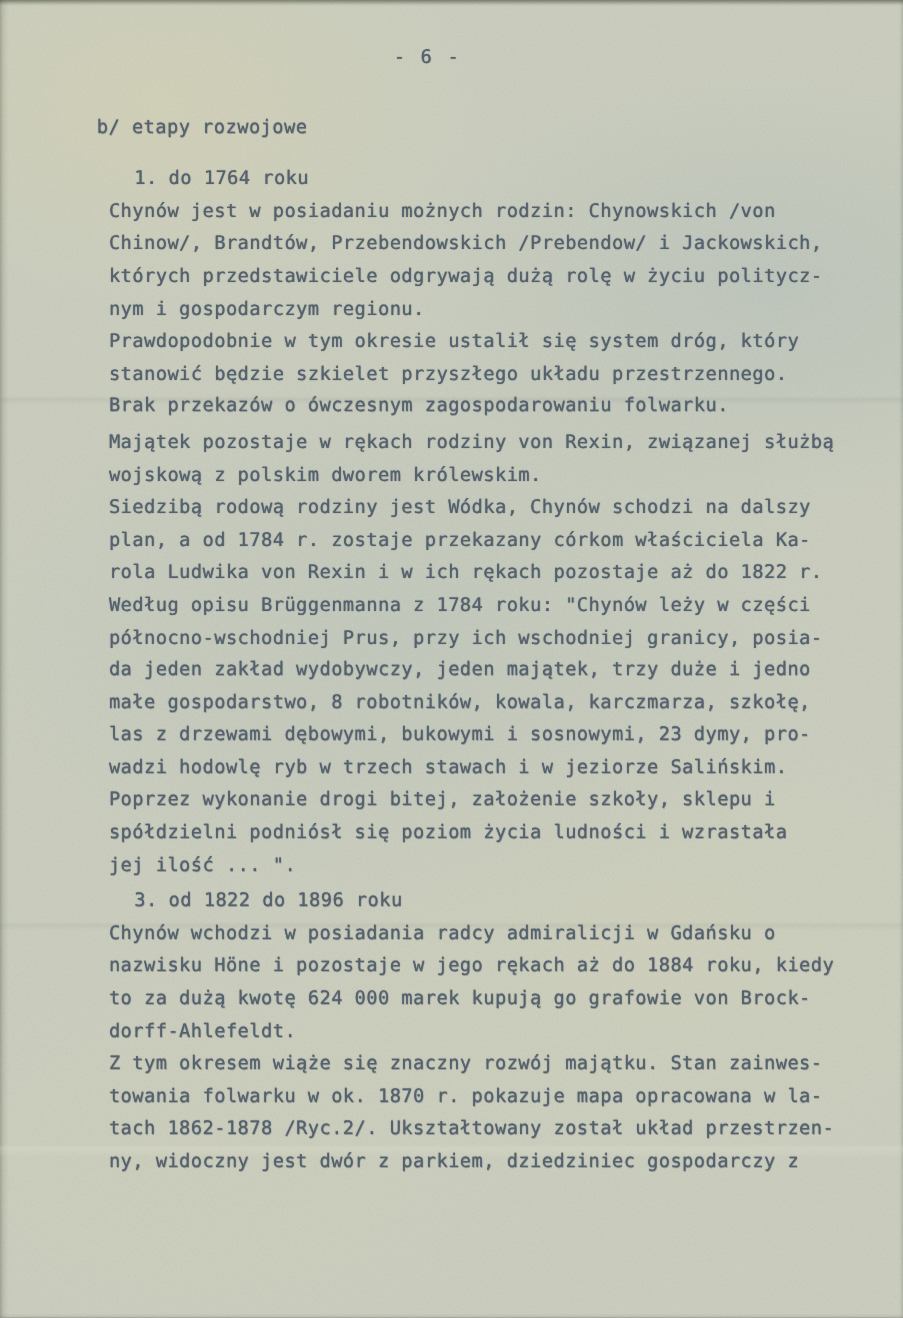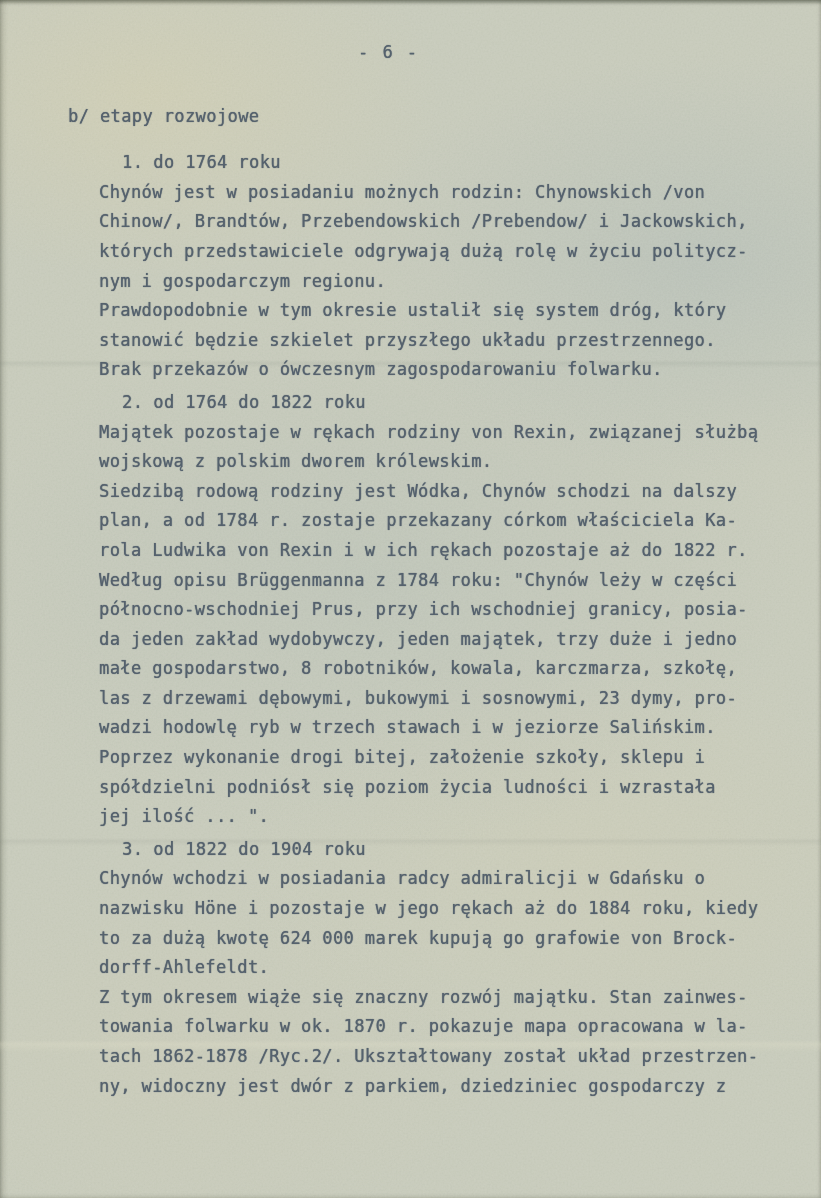--- a/index.html
+++ b/index.html
@@ -56,21 +56,21 @@
   }
   .pagenum {
     position: relative;
     margin: 38px 0 0 0;
     text-align: center;
     transform: translateX(-22px);
     letter-spacing: 2px;
   }
   .heading {
     position: relative;
-    margin: 34px 0 0 68px;
+    margin: 34px 0 0 88px;
   }
   .sections {
     position: relative;
     margin: 17px 0 0 0;
   }
   section.stage { margin: 0; }
   section.stage + section.stage { margin-top: 3px; }
   .sec-title {
     margin-left: 122px;
     white-space: pre;
@@ -107,39 +107,38 @@
       <div class="sec-body ink">Chynów jest w posiadaniu możnych rodzin: Chynowskich /von
 Chinow/, Brandtów, Przebendowskich /Prebendow/ i Jackowskich,
 których przedstawiciele odgrywają dużą rolę w życiu politycz-
 nym i gospodarczym regionu.
 Prawdopodobnie w tym okresie ustalił się system dróg, który
 stanowić będzie szkielet przyszłego układu przestrzennego.
 Brak przekazów o ówczesnym zagospodarowaniu folwarku.</div>
     </section>
 
     <section class="stage">
-      <div class="sec-title ink"><span class="marker">2.</span><span>od 1764 do 1822 roku</span></div>
       <div class="sec-body ink">Majątek pozostaje w rękach rodziny von Rexin, związanej służbą
 wojskową z polskim dworem królewskim.
 Siedzibą rodową rodziny jest Wódka, Chynów schodzi na dalszy
 plan, a od 1784 r. zostaje przekazany córkom właściciela Ka-
 rola Ludwika von Rexin i w ich rękach pozostaje aż do 1822 r.
 Według opisu Brüggenmanna z 1784 roku: "Chynów leży w części
 północno-wschodniej Prus, przy ich wschodniej granicy, posia-
 da jeden zakład wydobywczy, jeden majątek, trzy duże i jedno
 małe gospodarstwo, 8 robotników, kowala, karczmarza, szkołę,
 las z drzewami dębowymi, bukowymi i sosnowymi, 23 dymy, pro-
 wadzi hodowlę ryb w trzech stawach i w jeziorze Salińskim.
 Poprzez wykonanie drogi bitej, założenie szkoły, sklepu i
 spółdzielni podniósł się poziom życia ludności i wzrastała
 jej ilość ... ".</div>
     </section>
 
     <section class="stage">
-      <div class="sec-title ink"><span class="marker">3.</span><span>od 1822 do 1904 roku</span></div>
+      <div class="sec-title ink"><span class="marker">3.</span><span>od 1822 do 1896 roku</span></div>
       <div class="sec-body ink">Chynów wchodzi w posiadania radcy admiralicji w Gdańsku o
 nazwisku Höne i pozostaje w jego rękach aż do 1884 roku, kiedy
 to za dużą kwotę 624 000 marek kupują go grafowie von Brock-
 dorff-Ahlefeldt.
 Z tym okresem wiąże się znaczny rozwój majątku. Stan zainwes-
 towania folwarku w ok. 1870 r. pokazuje mapa opracowana w la-
 tach 1862-1878 /Ryc.2/. Ukształtowany został układ przestrzen-
 ny, widoczny jest dwór z parkiem, dziedziniec gospodarczy z</div>
     </section>
 

